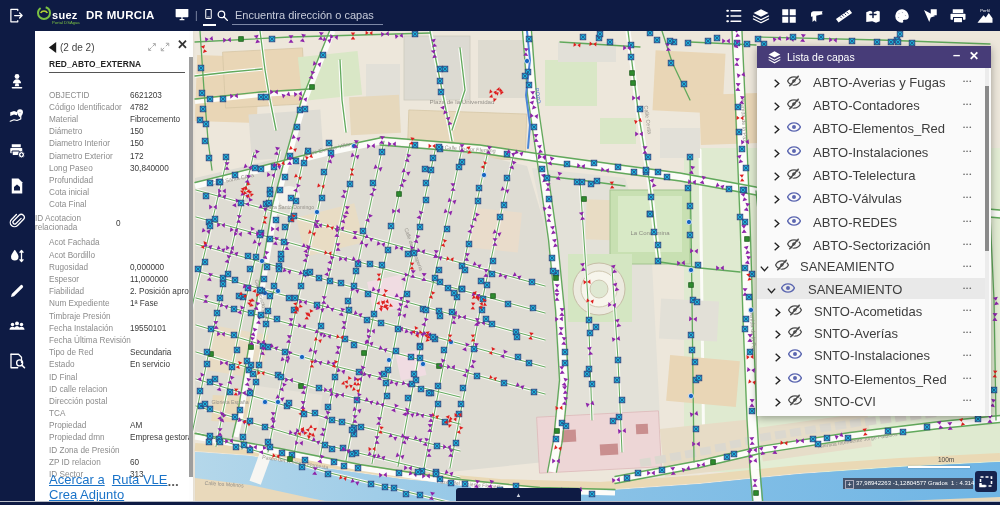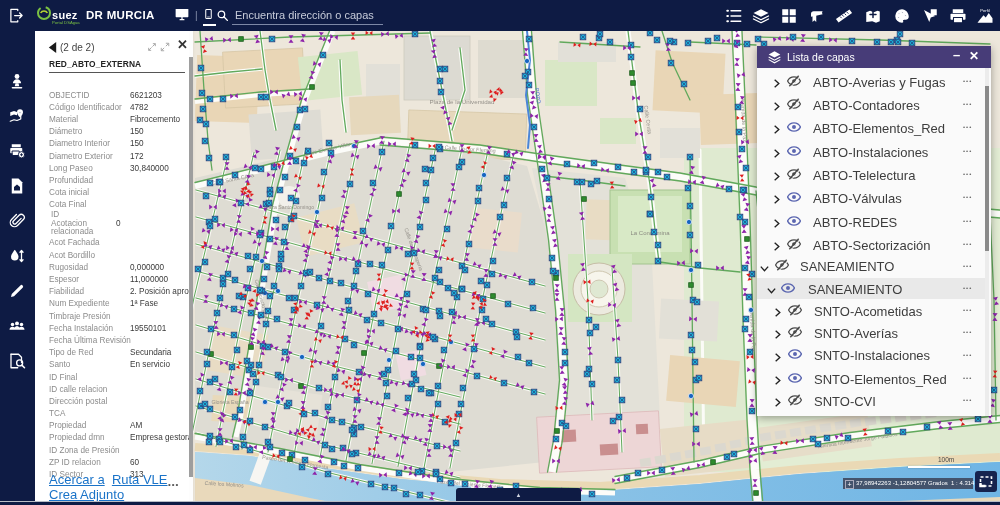--- a/index.html
+++ b/index.html
@@ -1311,21 +1311,21 @@
       </div>
 <div class="arow">
         <div class="al">Cota inicial</div>
         <div class="av"></div>
       </div>
 <div class="arow">
         <div class="al">Cota Final</div>
         <div class="av"></div>
       </div>
 <div class="arow tall">
-        <div class="al" style="white-space:normal;line-height:8.5px;width:60px;padding-left:16px">ID Acotacion relacionada</div>
+        <div class="al" style="white-space:normal;line-height:8.5px;width:60px;padding-left:0">ID Acotacion relacionada</div>
         <div class="av" style="padding-left:21px">0</div>
       </div>
 <div class="arow">
         <div class="al">Acot Fachada</div>
         <div class="av"></div>
       </div>
 <div class="arow">
         <div class="al">Acot Bordillo</div>
         <div class="av"></div>
       </div>
@@ -1355,21 +1355,21 @@
       </div>
 <div class="arow">
         <div class="al">Fecha Última Revisión</div>
         <div class="av"></div>
       </div>
 <div class="arow">
         <div class="al">Tipo de Red</div>
         <div class="av">Secundaria</div>
       </div>
 <div class="arow">
-        <div class="al">Santo</div>
+        <div class="al">Estado</div>
         <div class="av">En servicio</div>
       </div>
 <div class="arow">
         <div class="al">ID Final</div>
         <div class="av"></div>
       </div>
 <div class="arow">
         <div class="al">ID calle relacion</div>
         <div class="av"></div>
       </div>

